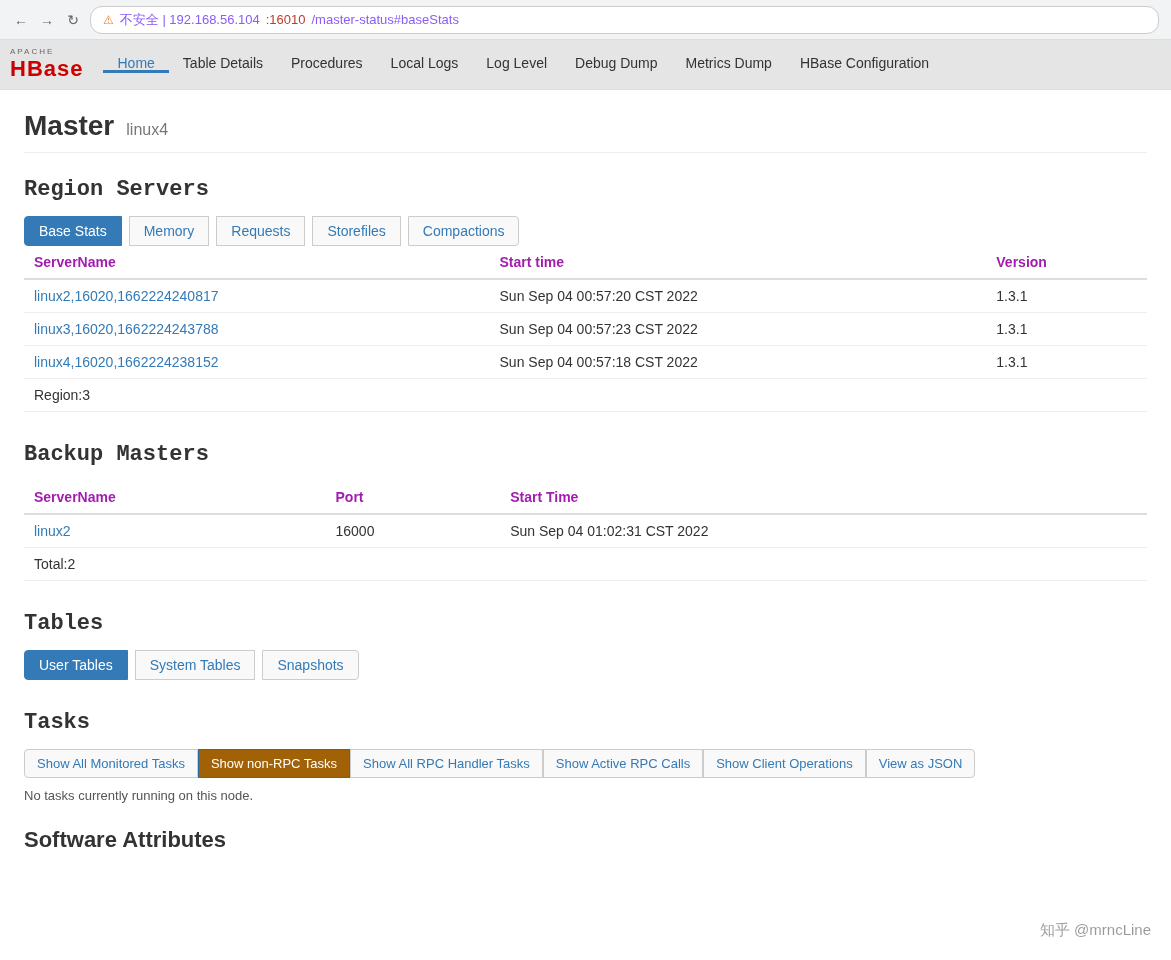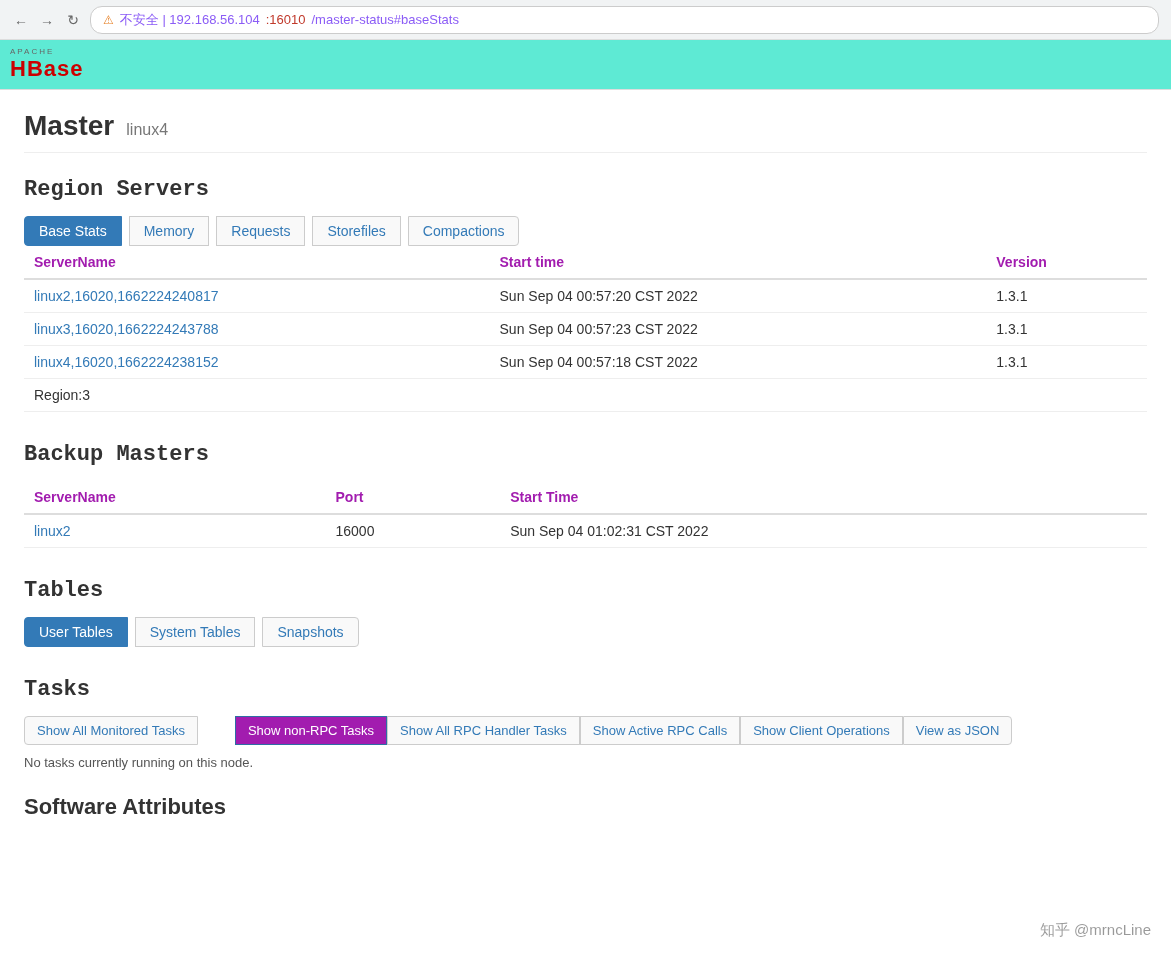--- a/index.html
+++ b/index.html
@@ -30,21 +30,21 @@
       display: flex;
       align-items: center;
       gap: 6px;
     }
     .lock-icon { color: #e67e22; font-size: 12px; }
     .url-text { color: #8b5cf6; }
     .url-port { color: #c0392b; }
 
     
     .navbar {
-      background: #5eead4;
+      background: #e5e5e5;
       border-bottom: 1px solid #ddd;
       display: flex;
       align-items: center;
       padding: 16px 10px;
       height: 50px;
     }
     .logo {
       display: flex;
       flex-direction: column;
       align-items: flex-start;
@@ -175,24 +175,23 @@
     }
     .task-btn {
       padding: 6px 12px;
       font-size: 13px;
       border: 1px solid #ccc;
       background: #f9f9f9;
       cursor: pointer;
       color: #337ab7;
     }
     .task-btn.active {
-      background: #a21caf;
+      background: #a16207;
       color: #fff;
       border-color: #2e6da4;
-      margin-left: 37px;
     }
     .task-btn:first-child { border-radius: 4px 0 0 4px; }
     .task-btn:last-child { border-radius: 0 4px 4px 0; }
     .no-tasks-msg {
       font-size: 13px;
       color: #555;
       margin-top: 6px;
     }
 
     
@@ -225,20 +224,30 @@
     <span class="url-port">:16010</span>
     <span class="url-text">/master-status#baseStats</span>
   </div>
 </div>
 
 <div class="navbar">
   <div class="logo">
     <span class="logo-apache">APACHE</span>
     <span class="logo-hbase">HBase</span>
   </div>
+  <nav class="nav-links" id="nav-links">
+      <a class="nav-link active" href="#">Home</a>
+      <a class="nav-link" href="#">Table Details</a>
+      <a class="nav-link" href="#">Procedures</a>
+      <a class="nav-link" href="#">Local Logs</a>
+      <a class="nav-link" href="#">Log Level</a>
+      <a class="nav-link" href="#">Debug Dump</a>
+      <a class="nav-link" href="#">Metrics Dump</a>
+      <a class="nav-link" href="#">HBase Configuration</a>
+    </nav>
 </div>
 
 <div class="content">
 
   <div class="master-header">
     <span class="master-title">Master</span>
     <span class="master-hostname">linux4</span>
   </div>
 
   <div class="section">
@@ -290,20 +299,23 @@
           <th>Port</th>
           <th>Start Time</th>
         </tr>
       </thead>
       <tbody id="bm-tbody">
           <tr>
     <td class="link-cell"><a href="#">linux2</a></td>
     <td>16000</td>
     <td>Sun Sep 04 01:02:31 CST 2022</td>
   </tr>
+          <tr>
+            <td colspan="3">Total:2</td>
+          </tr>
         </tbody>
     </table>
   </div>
 
   <div class="section" style="margin-top:30px;">
     <div class="section-title">Tables</div>
     <div class="tab-bar" id="tables-tabs">
         <button class="tab-btn active">User Tables</button>
         <button class="tab-btn">System Tables</button>
         <button class="tab-btn">Snapshots</button>

